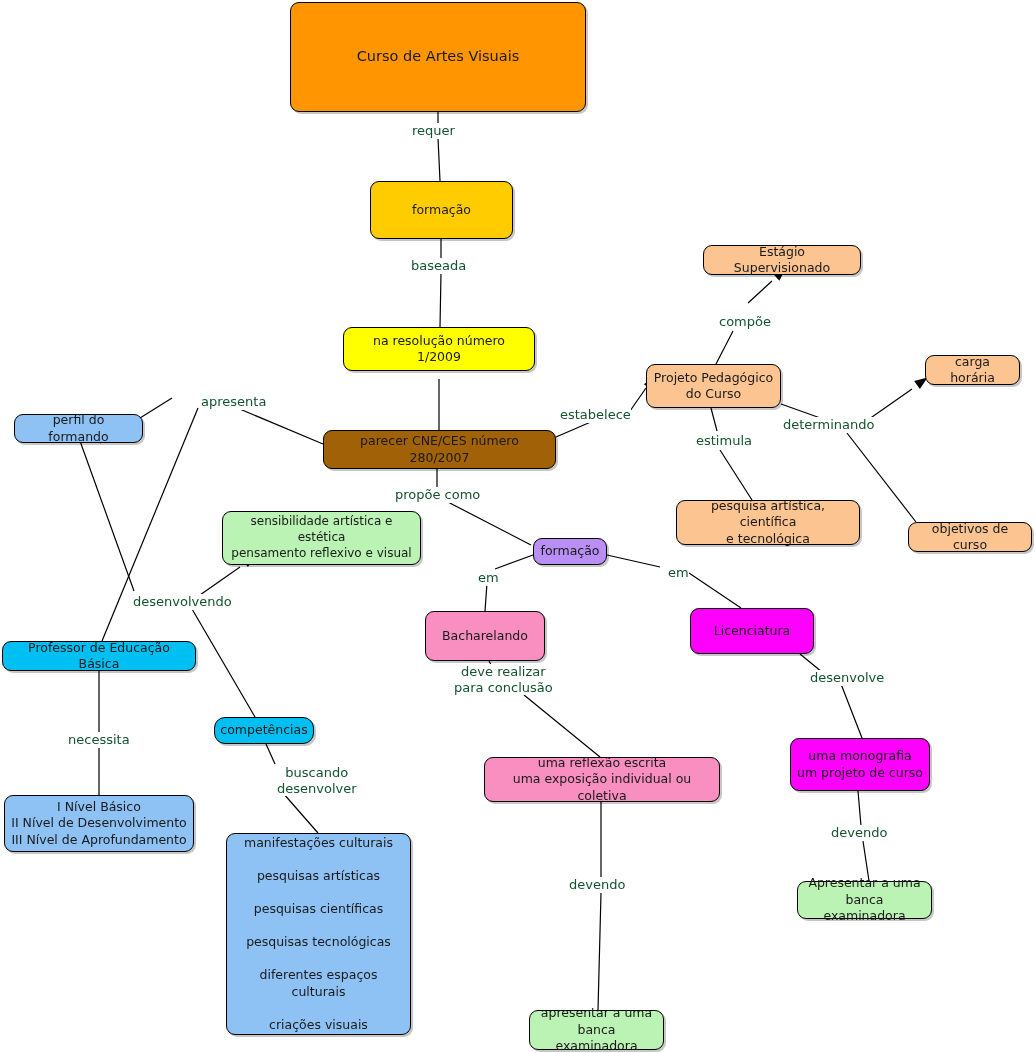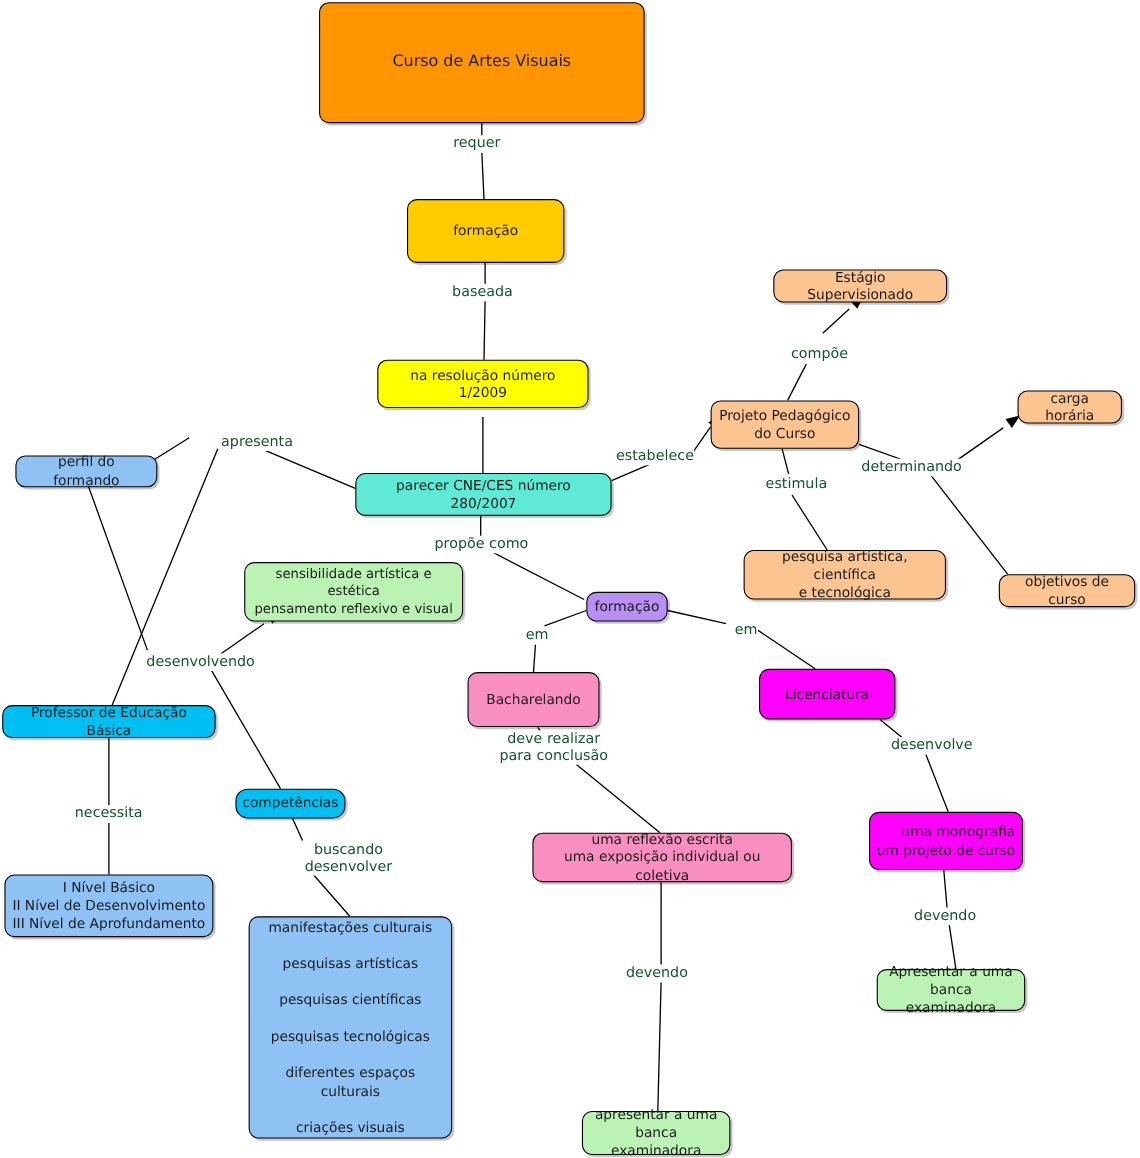--- a/index.html
+++ b/index.html
@@ -90,21 +90,21 @@
         <path d="M800,654 L822,672 M841,684 L862,738"></path>
         <path d="M601,802 L601,877 M601,893 L598,1010"></path>
         <path d="M858,791 L861,826 M863,841 L869,881"></path>
       </g>
   </svg>
 
   <div id="nodes-layer">
       <div class="node" style="left: 290px; top: 2px; width: 296px; height: 110px; background: rgb(255, 149, 0); font-size: 14.5px;">Curso de Artes Visuais</div>
       <div class="node" style="left: 370px; top: 181px; width: 143px; height: 58px; background: rgb(255, 204, 0); font-size: 12.5px;">formação</div>
       <div class="node" style="left: 343px; top: 327px; width: 192px; height: 44px; background: rgb(255, 255, 0); font-size: 12.5px;">na resolução número 1/2009</div>
-      <div class="node" style="left: 323px; top: 430px; width: 233px; height: 39px; background: #5eead4; font-size: 12.5px;">parecer CNE/CES número 280/2007</div>
+      <div class="node" style="left: 323px; top: 430px; width: 233px; height: 39px; background: #a16207; font-size: 12.5px;">parecer CNE/CES número 280/2007</div>
       <div class="node" style="left: 703px; top: 245px; width: 158px; height: 30px; background: rgb(251, 196, 145); font-size: 12.5px;">Estágio Supervisionado</div>
       <div class="node" style="left: 646px; top: 364px; width: 135px; height: 44px; background: rgb(251, 196, 145); font-size: 12.5px;">Projeto Pedagógico
 do Curso</div>
       <div class="node" style="left: 925px; top: 355px; width: 95px; height: 30px; background: rgb(251, 196, 145); font-size: 12.5px;">carga horária</div>
       <div class="node" style="left: 676px; top: 500px; width: 184px; height: 45px; background: rgb(251, 196, 145); font-size: 12.5px;">pesquisa artística, científica
 e tecnológica</div>
       <div class="node" style="left: 908px; top: 522px; width: 124px; height: 30px; background: rgb(251, 196, 145); font-size: 12.5px;">objetivos de curso</div>
       <div class="node" style="left: 14px; top: 414px; width: 129px; height: 29px; background: rgb(142, 194, 245); font-size: 12.5px;">perfil do formando</div>
       <div class="node" style="left: 222px; top: 511px; width: 199px; height: 54px; background: rgb(187, 243, 180); font-size: 12px;">sensibilidade artística e
 estética
@@ -123,21 +123,21 @@
 pesquisas tecnológicas
 
 diferentes espaços culturais
 
 criações visuais</div>
       <div class="node" style="left: 533px; top: 538px; width: 74px; height: 27px; background: rgb(185, 142, 245); font-size: 12.5px;">formação</div>
       <div class="node" style="left: 425px; top: 611px; width: 120px; height: 50px; background: rgb(249, 142, 192); font-size: 12.5px;">Bacharelando</div>
       <div class="node" style="left: 690px; top: 608px; width: 124px; height: 46px; background: rgb(255, 0, 255); font-size: 12.5px;">Licenciatura</div>
       <div class="node" style="left: 484px; top: 757px; width: 236px; height: 45px; background: rgb(249, 142, 192); font-size: 12.5px;">uma reflexão escrita
 uma exposição individual ou coletiva</div>
-      <div class="node" style="left: 790px; top: 738px; width: 140px; height: 53px; background: rgb(255, 0, 255); font-size: 12.5px; text-align: right;">uma monografia
+      <div class="node" style="left: 790px; top: 738px; width: 140px; height: 53px; background: rgb(255, 0, 255); font-size: 12.5px;">uma monografia
 um projeto de curso</div>
       <div class="node" style="left: 797px; top: 881px; width: 135px; height: 38px; background: rgb(187, 243, 180); font-size: 12.5px;">Apresentar a uma
 banca examinadora</div>
       <div class="node" style="left: 529px; top: 1010px; width: 135px; height: 40px; background: rgb(187, 243, 180); font-size: 12.5px;">apresentar a uma
 banca examinadora</div>
     </div>
   <div id="labels-layer">
       <div class="edge-label" style="left: 412px; top: 123px;">requer</div>
       <div class="edge-label" style="left: 411px; top: 258px;">baseada</div>
       <div class="edge-label" style="left: 560px; top: 407px;">estabelece</div>

